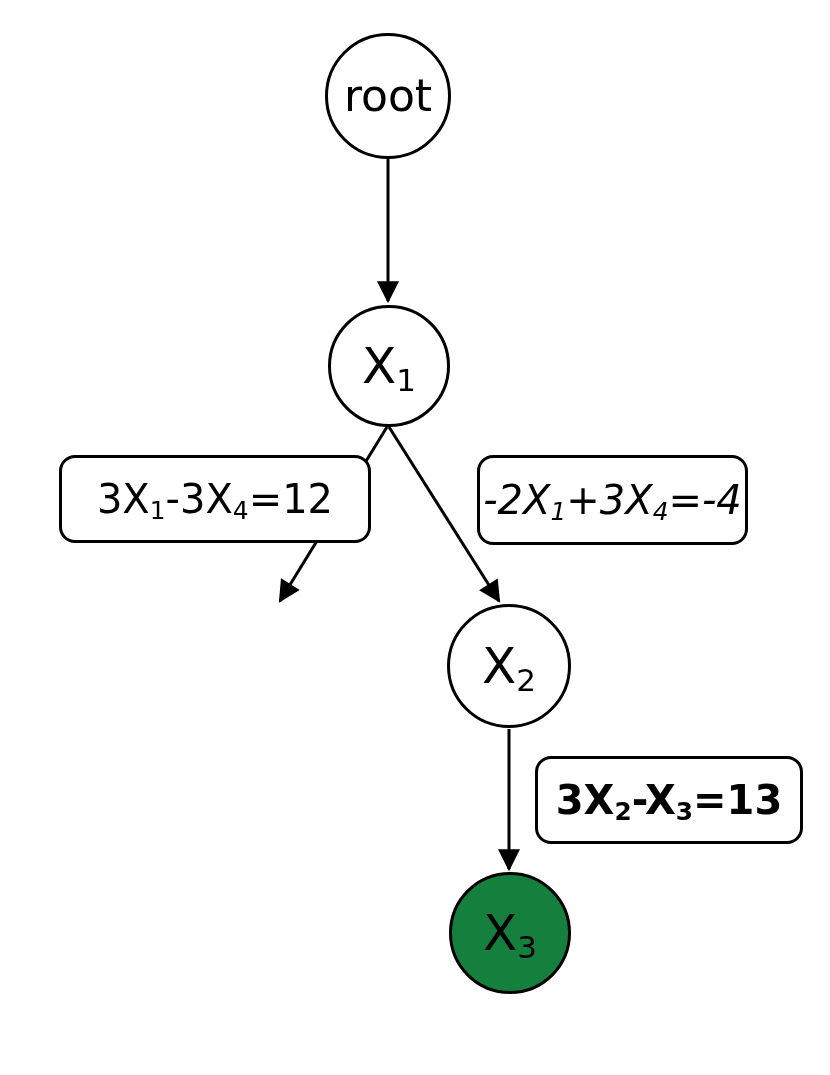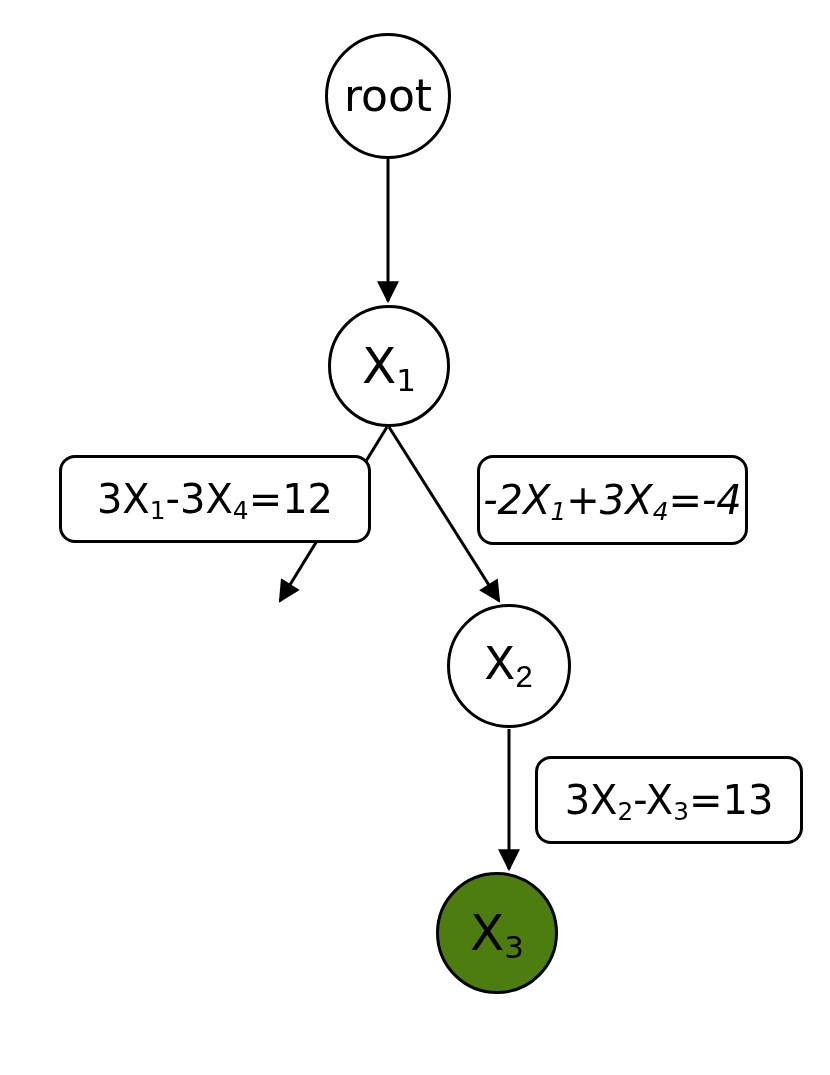--- a/index.html
+++ b/index.html
@@ -72,34 +72,34 @@
 
   <div class="node root-node" style="left:325px; top:33px; width:126px; height:126px;">
     <span>root</span>
   </div>
 
   <div class="node" style="left:328px; top:305px; width:122px; height:122px;">
     <span>X<sub>1</sub></span>
   </div>
 
 
-  <div class="node" style="left:447px; top:604px; width:124px; height:124px;font-family:Liberation Mono, monospace;">
+  <div class="node" style="left:447px; top:604px; width:124px; height:124px;">
     <span>X<sub>2</sub></span>
   </div>
 
-  <div class="node" style="left: 436px; top: 872px; width: 122px; height: 122px; background-color: #4d7c0f;">
+  <div class="node" style="left: 449px; top: 872px; width: 122px; height: 122px; background-color: #15803d;">
     <span>X<sub>3</sub></span>
   </div>
 
 
   <div class="edge-label" style="left:30px; top:455px; width:312px; height:88px;margin-left:29px;">
     <span>3X<sub>1</sub>-3X<sub>4</sub>=12</span>
   </div>
 
   <div class="edge-label" style="left:477px; top:455px; width:271px; height:90px;font-style:italic;">
     <span>-2X<sub>1</sub>+3X<sub>4</sub>=-4</span>
   </div>
 
-  <div class="edge-label" style="left:535px; top:756px; width:268px; height:88px;">
+  <div class="edge-label" style="left:535px; top:756px; width:268px; height:88px;font-weight:bold;">
     <span>3X<sub>2</sub>-X<sub>3</sub>=13</span>
   </div>
 
 </div>
 
 </body></html>

